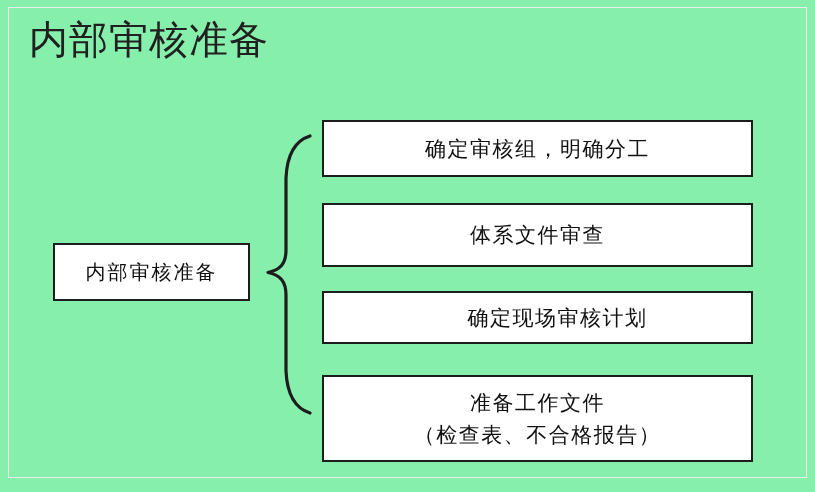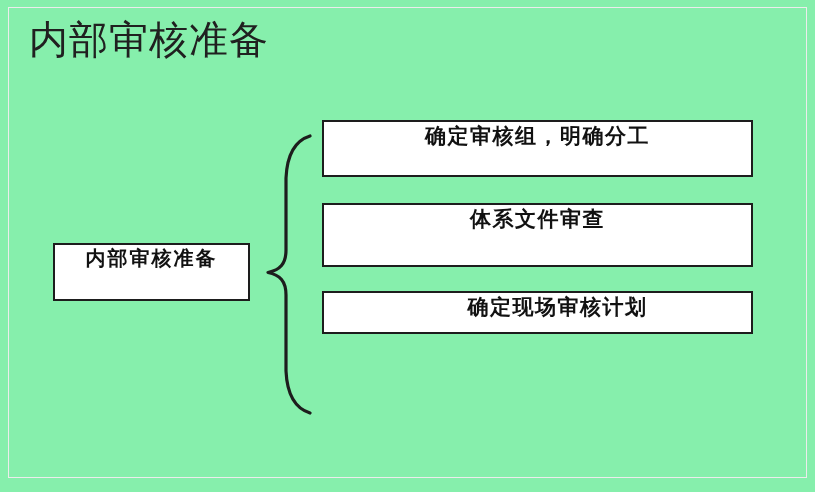--- a/index.html
+++ b/index.html
@@ -41,44 +41,44 @@
   }
 
   .node-box {
     position: absolute;
     box-sizing: border-box;
     background: #ffffff;
     border: 2px solid #1d1d1d;
     display: flex;
     flex-direction: column;
     align-items: center;
-    justify-content: flex-start;
+    justify-content: center;
     color: #111111;
-    font-weight: bold;
+    font-weight: normal;
     text-align: center;
   }
   .node-line {
     white-space: nowrap;
     letter-spacing: 1.5px;
   }
 
   
   #root-box {
     left: 53px;
     top: 243px;
     width: 197px;
     height: 58px;
     font-size: 20px;
   }
   #root-box .node-line { letter-spacing: 2px; }
 
   
   #item-box-0 { left: 322px; top: 120px;  width: 431px; height: 57px; font-size: 21px; }
   #item-box-1 { left: 322px; top: 203px;  width: 431px; height: 64px; font-size: 21px; }
-  #item-box-2 { left: 322px; top: 291px;  width: 431px; height: 43px; font-size: 21px; padding-left: 40px; }
+  #item-box-2 { left: 322px; top: 291px;  width: 431px; height: 53px; font-size: 21px; padding-left: 40px; }
   #item-box-3 { left: 322px; top: 375px;  width: 431px; height: 87px; font-size: 21px; }
 
   #item-box-1 .node-line + .node-line,
   #item-box-3 .node-line + .node-line { margin-top: 4px; }
 
   
   #brace {
     position: absolute;
     left: 258px;
     top: 132px;
@@ -115,14 +115,18 @@
   </div>
 
   <div class="node-box" id="item-box-1">
     <span class="node-line">体系文件审查</span>
   </div>
 
   <div class="node-box" id="item-box-2">
     <span class="node-line">确定现场审核计划</span>
   </div>
 
+  <div class="node-box" id="item-box-3">
+    <span class="node-line">准备工作文件</span>
+    <span class="node-line">（检查表、不合格报告）</span>
+  </div>
 
 </div>
 
 </body></html>

